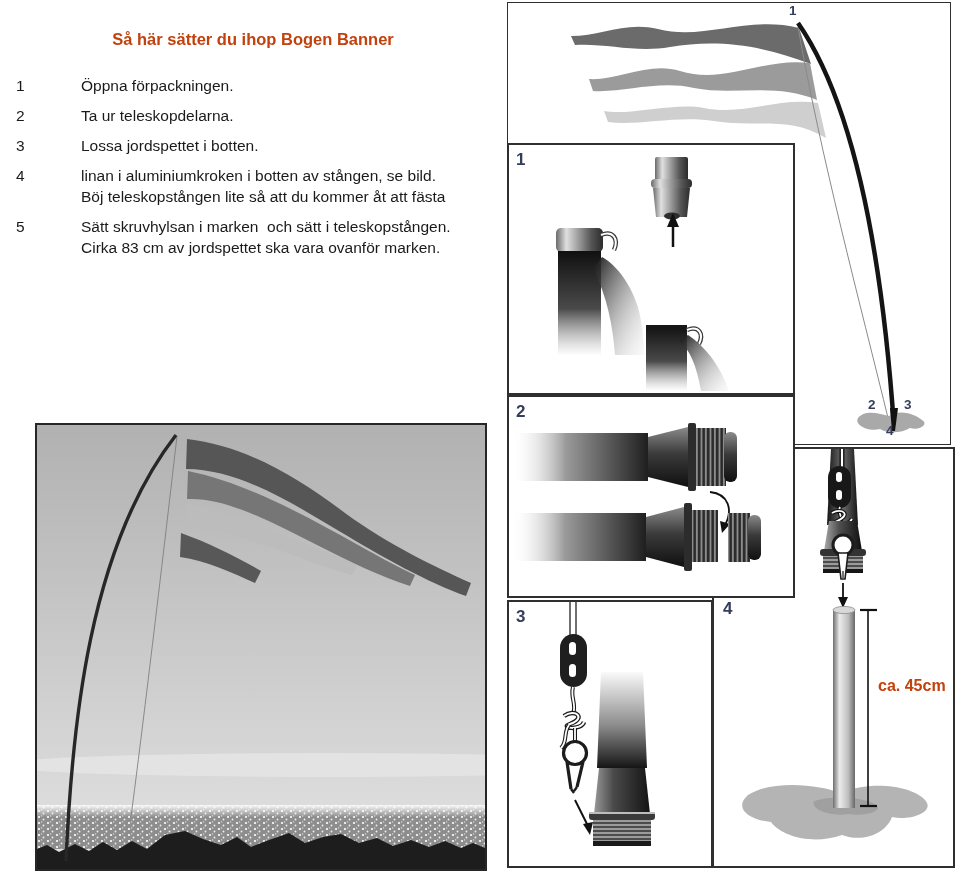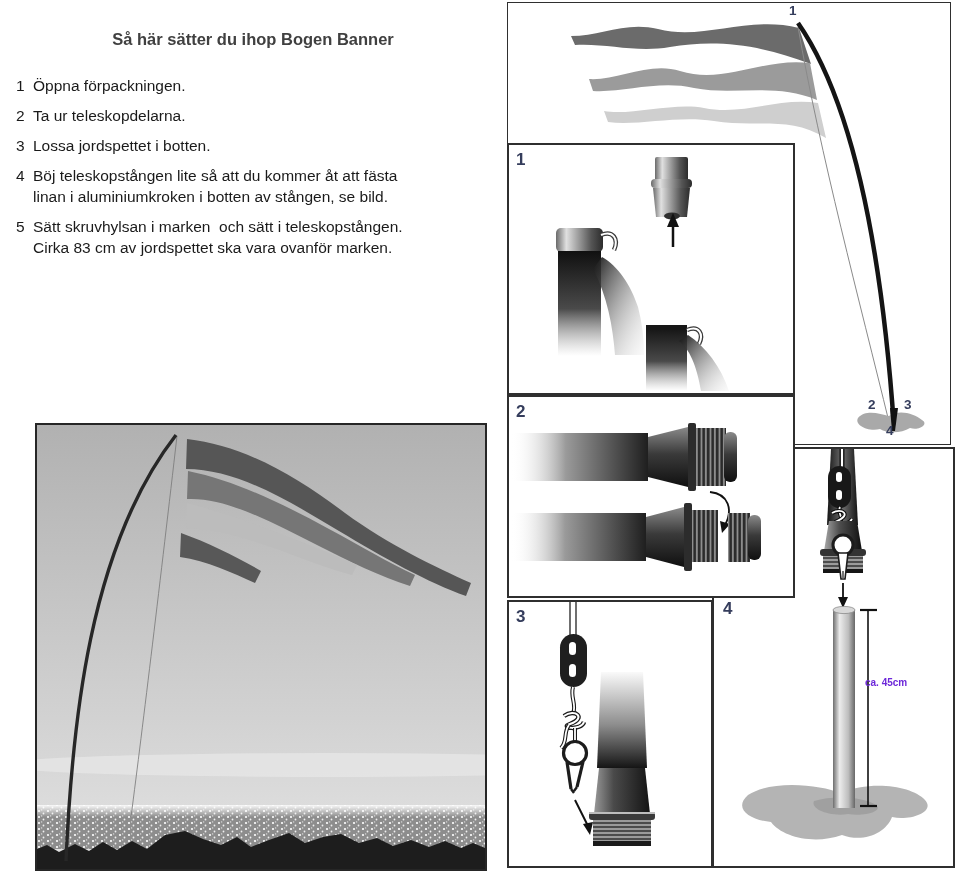--- a/index.html
+++ b/index.html
@@ -1,43 +1,43 @@
 <!DOCTYPE html>
 <html><head>
 <meta charset="utf-8">
 <style>
   html,body{margin:0;padding:0;background:#ffffff;}
   .page{position:relative;width:965px;height:881px;background:#fff;overflow:hidden;
         font-family:"Liberation Sans", sans-serif;color:#111;}
   
   .left-col{position:absolute;left:16px;top:12px;width:474px;}
-  .title{margin:18px 0 26px 0;font-size:16.5px;font-weight:bold;text-align:center;color:#404040;}
+  .title{margin:18px 0 26px 0;font-size:16.5px;font-weight:bold;text-align:center;color:#c2410c;}
   .steps{font-size:15.5px;line-height:21px;color:#1a1a1a;}
   .step{display:flex;margin-bottom:9px;}
   .step-num{width:17px;flex:none;}
-  .step-lines{flex:1;}
+  .step-lines{flex:1;margin-left:48px;}
   .step-line{display:block;white-space:pre-wrap;}
   
   .photo-frame{position:absolute;left:35px;top:423px;width:452px;height:448px;
                border:2px solid #262626;box-sizing:border-box;background:#cfcfcf;}
   
   .dbox{position:absolute;background:#fff;border:2px solid #2f2f2f;box-sizing:border-box;}
   .flag-box{left:507px;top:2px;width:444px;height:443px;z-index:1;border-width:1.5px;}
   .panel-4{left:712px;top:447px;width:243px;height:421px;z-index:2;}
   .panel-1{left:507px;top:143px;width:288px;height:252px;z-index:3;}
   .panel-2{left:507px;top:395px;width:288px;height:203px;z-index:3;}
   .panel-3{left:507px;top:600px;width:206px;height:268px;z-index:3;}
   .pnum{position:absolute;left:7px;top:5px;font-size:17px;font-weight:bold;color:#353d5c;}
   .pnum4{left:9px;top:150px;}
   .flag-label{position:absolute;font-size:13.5px;font-weight:bold;color:#353d5c;}
   .lbl-top{left:281px;top:0px;}
   .lbl-left{left:360px;top:394px;}
   .lbl-right{left:396px;top:394px;}
   .lbl-bottom{left:378px;top:420px;}
-  .measure-label{position:absolute;left:151px;top:228px;font-size:10px;font-weight:bold;color:#6d28d9;}
+  .measure-label{position:absolute;left:164px;top:228px;font-size:16px;font-weight:bold;color:#c2410c;}
   svg{display:block;}
 </style>
 </head>
 <body>
 
 <div class="page">
 
   <div class="left-col">
     <h1 class="title">Så här sätter du ihop Bogen Banner</h1>
     <div class="steps">
@@ -55,22 +55,22 @@
       </div>
       <div class="step">
         <span class="step-num">3</span>
         <span class="step-lines">
             <span class="step-line">Lossa jordspettet i botten.</span>
           </span>
       </div>
       <div class="step">
         <span class="step-num">4</span>
         <span class="step-lines">
+          <span class="step-line">linan i aluminiumkroken i botten av stången, se bild.</span>
           <span class="step-line">Böj teleskopstången lite så att du kommer åt att fästa</span>
-          <span class="step-line">linan i aluminiumkroken i botten av stången, se bild.</span>
         </span>
       </div>
       <div class="step">
         <span class="step-num">5</span>
         <span class="step-lines">
           <span class="step-line">Sätt skruvhylsan i marken  och sätt i teleskopstången.</span>
           <span class="step-line">Cirka 83 cm av jordspettet ska vara ovanför marken.</span>
         </span>
       </div>
     </div>

